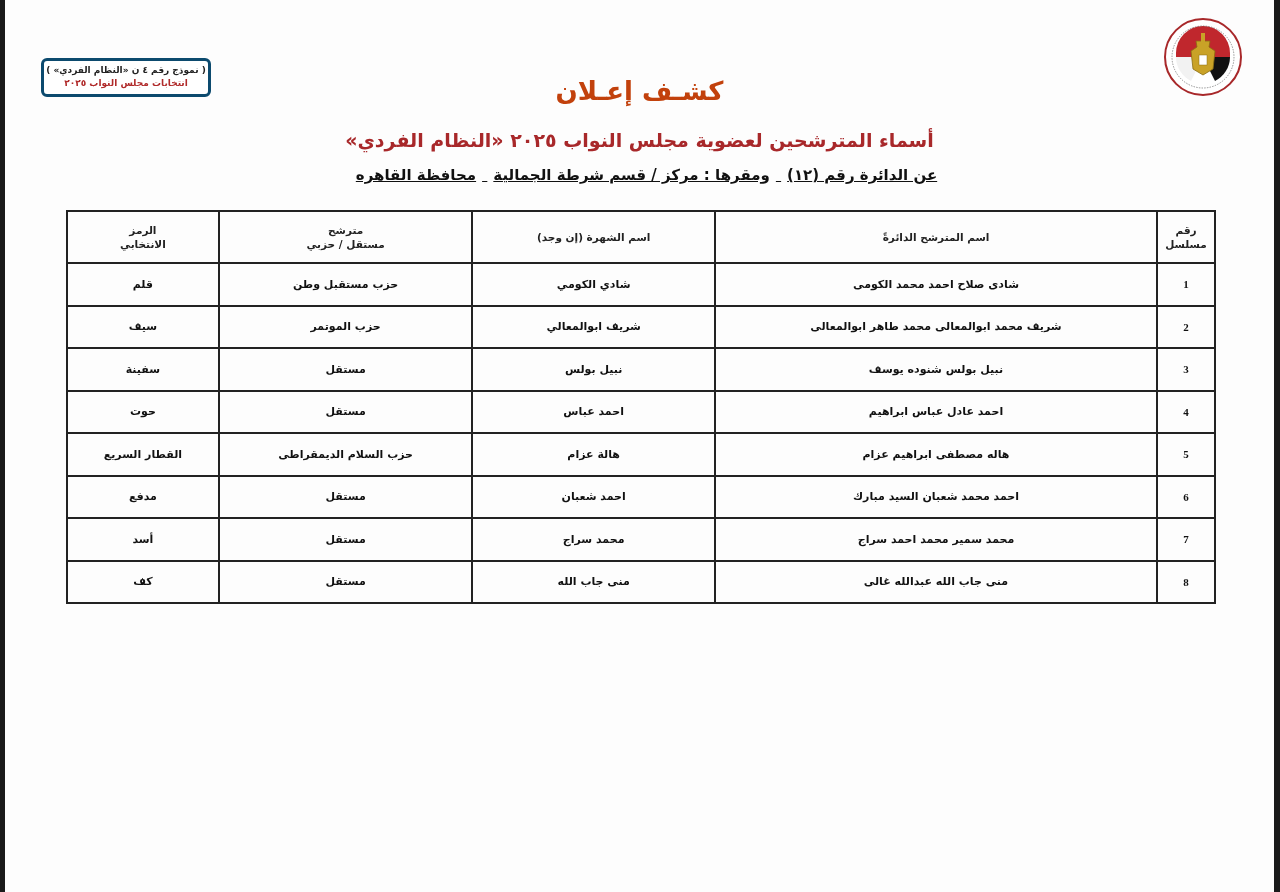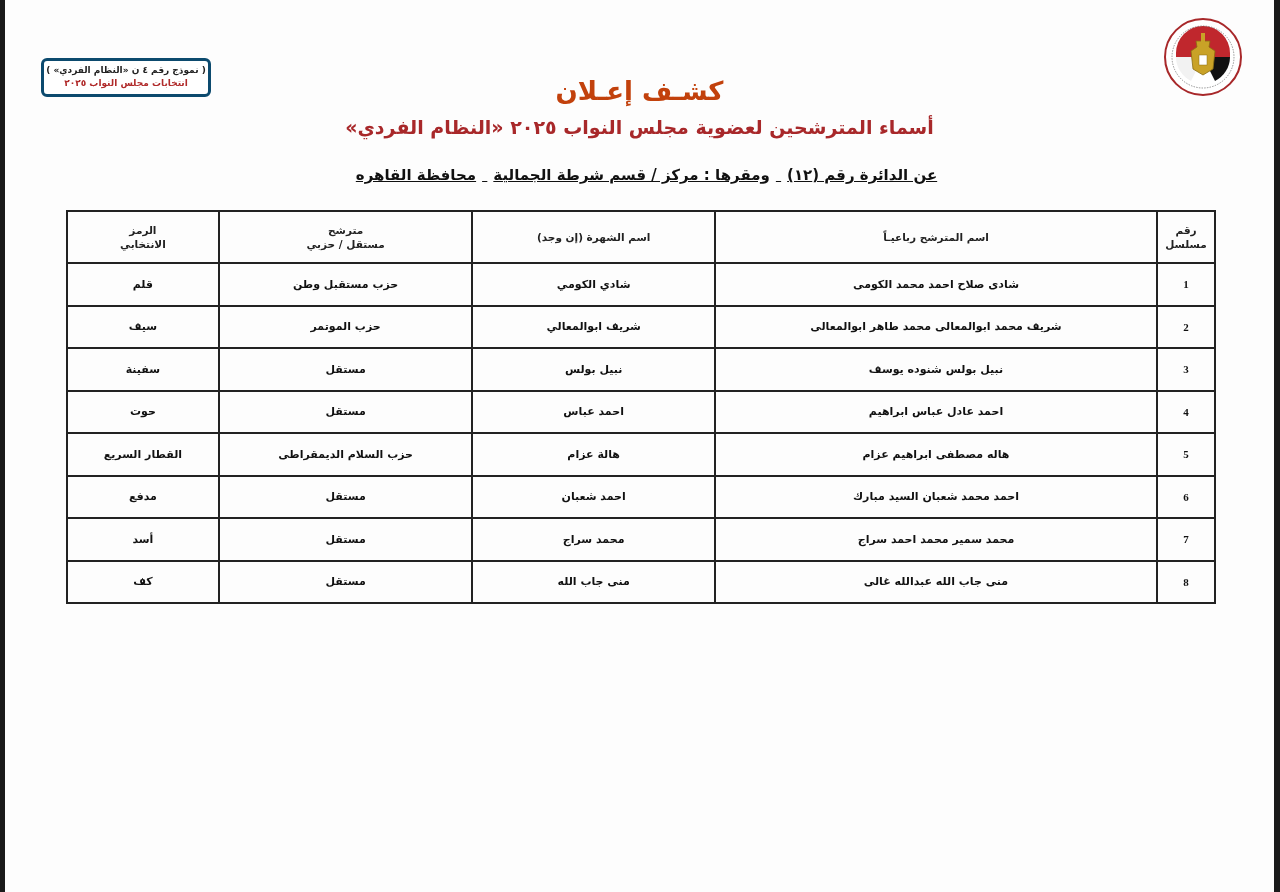--- a/index.html
+++ b/index.html
@@ -20,21 +20,21 @@
   .form-box .l1 { font-size:9px; font-weight:bold; color:#222; margin-top:3px; line-height:13px; }
   .form-box .l2 { font-size:9px; font-weight:bold; color:#b02a2a; line-height:12px; }
   .logo {
     position:absolute; left:1158px; top:17px; width:80px; height:80px;
   }
   .title {
     position:absolute; left:0; width:1269px; top:76px; text-align:center;
     font-size:26px; font-weight:bold; color:#c2410c; direction:rtl;
   }
   .subtitle {
-    position:absolute; left:0; width:1269px; top:116px; text-align:center;
+    position:absolute; left:0; width:1269px; top:129px; text-align:center;
     font-size:19px; font-weight:bold; color:#a8282a; direction:rtl;
   }
   .district {
     position:absolute; left:0; width:1269px; top:166px; text-align:center;
     font-size:15px; font-weight:bold; color:#111; direction:rtl;
     padding-left:14px; box-sizing:border-box;text-decoration:underline;
   }
   .district span { margin:0 6px; }
   table.cand {
     position:absolute; left:61px; top:210px;
@@ -86,21 +86,21 @@
     <span>محافظة القاهره</span>
   </div>
 
   <table class="cand">
     <thead>
       <tr>
         <th class="c-num">
           <div>رقم</div>
           <div>مسلسل</div>
         </th>
-        <th class="c-name">اسم المترشح رباعيـاً</th>
+        <th class="c-name">اسم المترشح الدائرةً</th>
         <th class="c-fame">اسم الشهرة (إن وجد)</th>
         <th class="c-type">
           <div>مترشح</div>
           <div>مستقل / حزبي</div>
         </th>
         <th class="c-sym">
           <div>الرمز</div>
           <div>الانتخابي</div>
         </th>
       </tr>

